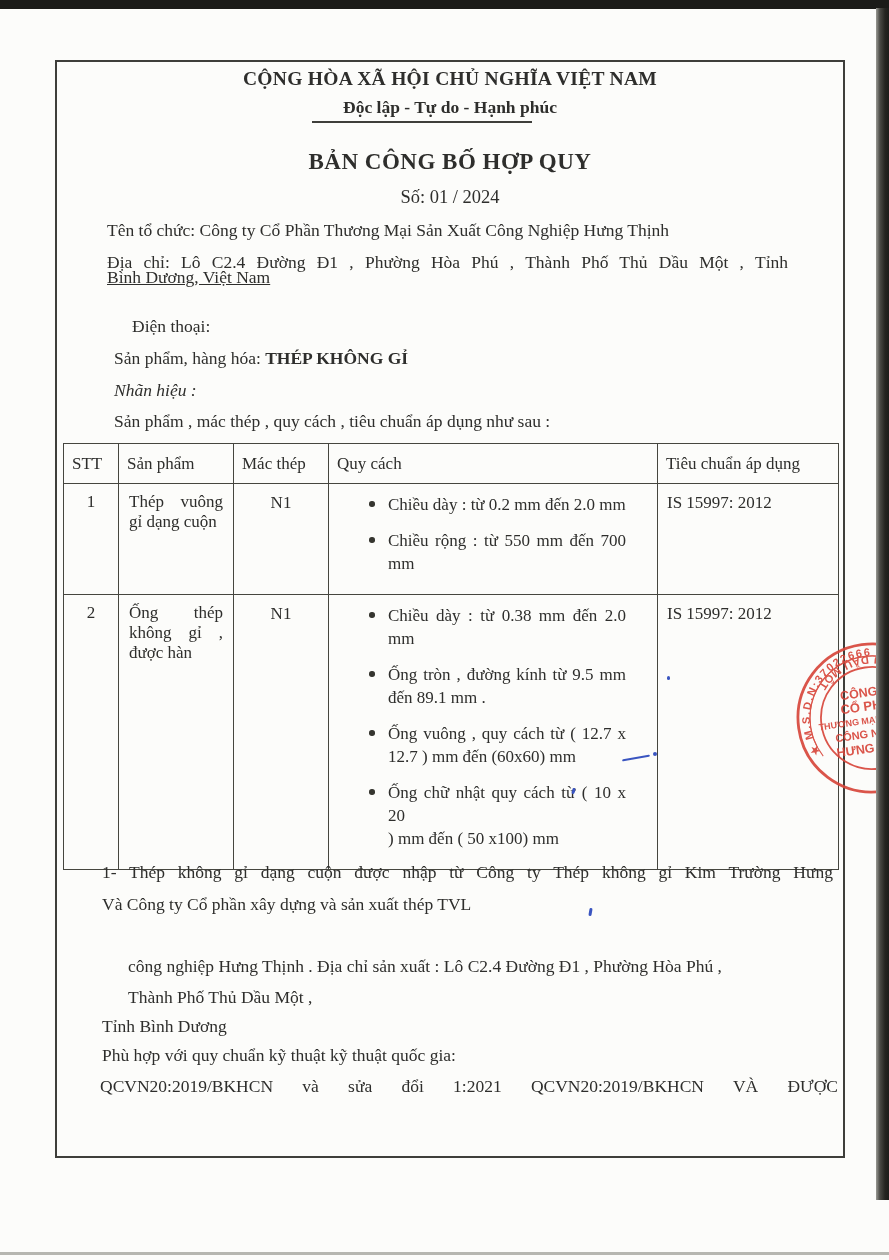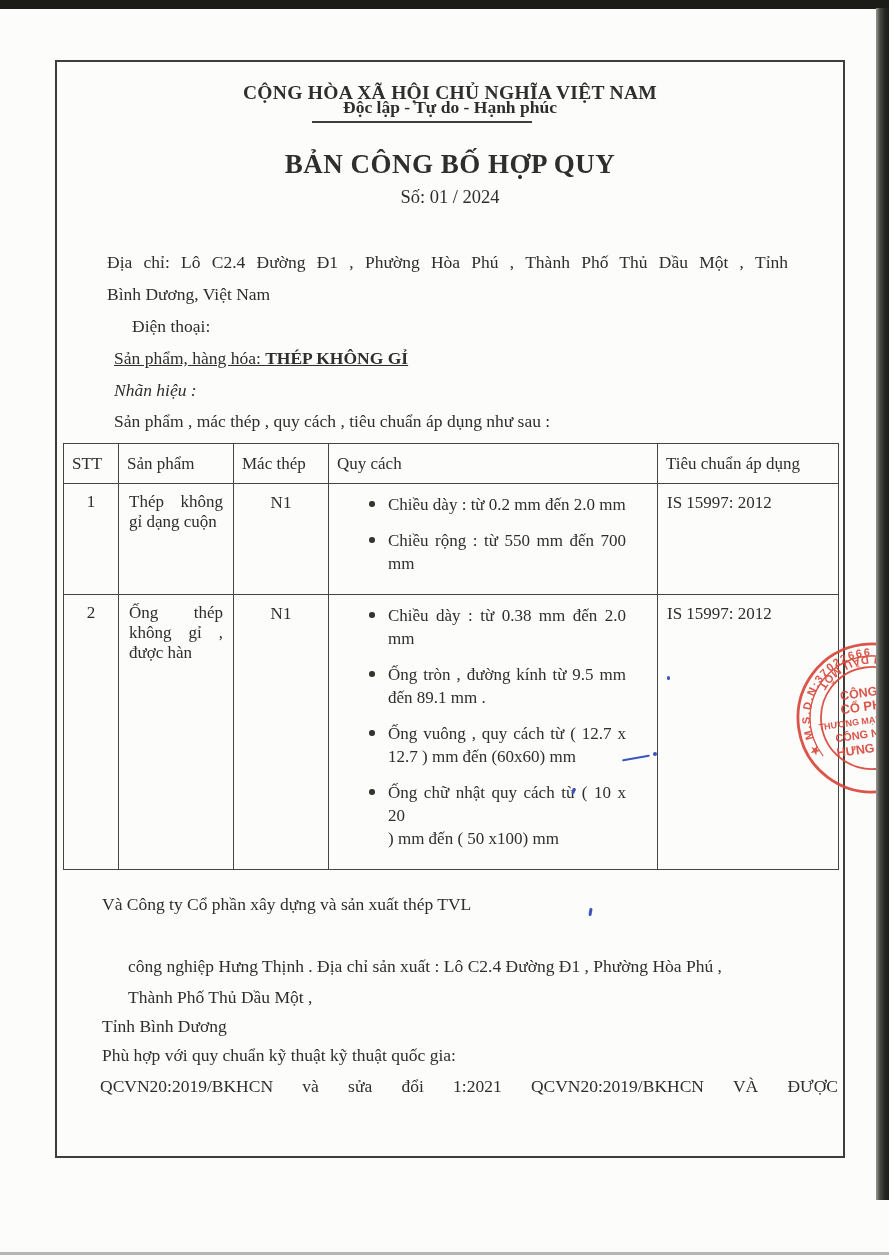--- a/index.html
+++ b/index.html
@@ -16,24 +16,24 @@
     z-index:30;
   }
   .scan-bottomline { position:absolute; left:0; top:1252px; width:889px; height:3px; background:#b6b6b0; }
 
   .frame {
     position:absolute; left:55px; top:60px; width:790px; height:1098px;
     border:2px solid #3e3e3a;
   }
 
   .cline { position:absolute; left:55px; width:790px; text-align:center; white-space:nowrap; }
-  .h1 { top:82px;  font-size:19.5px; font-weight:bold; letter-spacing:.3px; }
+  .h1 { top:68px;  font-size:19.5px; font-weight:bold; letter-spacing:.3px; }
   .h2 { top:97px;  font-size:17.5px; font-weight:bold; }
   .h2-underline { position:absolute; left:312px; top:121px; width:220px; height:2px; background:#3e3e3a; }
-  .title { top:149px; font-size:27px; font-weight:bold; letter-spacing:.5px; }
+  .title { top:149px; font-size:23px; font-weight:bold; letter-spacing:.5px; }
   .docnum { top:187px; font-size:18.5px; }
 
   .line { position:absolute; font-size:17.5px; line-height:23px; white-space:nowrap; }
   .stretch { white-space:normal; text-align:justify; text-align-last:justify; overflow:hidden; max-height:24px; }
 
   table.spec {
     position:absolute; left:63px; top:443px; width:775px;
     border-collapse:collapse; table-layout:fixed;
     font-size:17px;
   }
@@ -79,24 +79,25 @@
   <div class="scan-topbar"></div>
 
   <div class="frame"></div>
 
   <div class="cline h1">CỘNG HÒA XÃ HỘI CHỦ NGHĨA VIỆT NAM</div>
   <div class="cline h2">Độc lập - Tự do - Hạnh phúc</div>
   <div class="h2-underline"></div>
   <div class="cline title">BẢN CÔNG BỐ HỢP QUY</div>
   <div class="cline docnum">Số: 01 / 2024</div>
 
+  <div class="line" style="left:107px; top:219px;">Tên tổ chức: Công ty Cổ Phần Thương Mại Sản Xuất Công Nghiệp Hưng Thịnh</div>
   <div class="line stretch" style="left:107px; top:251px; width:681px;">Địa chỉ: Lô C2.4 Đường Đ1 , Phường Hòa Phú , Thành Phố Thủ Dầu Một , Tỉnh</div>
-  <div class="line" style="left:107px; top:283px;">Bình Dương, Việt Nam</div>
+  <div class="line" style="left:107px; top:266px;text-decoration:underline;">Bình Dương, Việt Nam</div>
   <div class="line" style="left:107px; top:315px;margin-left:25px;">Điện thoại:</div>
-  <div class="line" style="left:114px; top:347px;text-decoration:underline;"><span>Sản phẩm, hàng hóa: </span><b>THÉP KHÔNG GỈ</b></div>
+  <div class="line" style="left:114px; top:347px;"><span>Sản phẩm, hàng hóa: </span><b>THÉP KHÔNG GỈ</b></div>
   <div class="line" style="left:114px; top:379px;font-style:italic;">Nhãn hiệu :</div>
   <div class="line" style="left:114px; top:410px;">Sản phẩm , mác thép , quy cách , tiêu chuẩn áp dụng như sau :</div>
 
   <table class="spec">
     <colgroup>
       <col style="width:55px">
         <col style="width:115px">
         <col style="width:95px">
         <col style="width:329px">
         <col style="width:181px">
@@ -105,21 +106,21 @@
         <tr>
       <th class="c-stt">STT</th>
       <th>Sản phẩm</th>
       <th>Mác thép</th>
       <th>Quy cách</th>
       <th>Tiêu chuẩn áp dụng</th>
     </tr>
     <tr class="r1">
       <td class="c-stt">1</td>
       <td class="c-prod">
-        <div class="pl j">Thép không</div>
+        <div class="pl j">Thép vuông</div>
         <div class="pl">gỉ dạng cuộn</div>
       </td>
       <td class="c-mark">N1</td>
       <td class="c-qc">
         <div class="bullets">
           <div class="bullet">
             <div class="bl">Chiều dày : từ 0.2 mm đến 2.0 mm</div>
           </div>
           <div class="bullet">
             <div class="bl j">Chiều rộng : từ 550 mm đến 700</div>
@@ -155,20 +156,21 @@
             <div class="bl j">Ống chữ nhật quy cách từ ( 10 x 20</div>
             <div class="bl">) mm đến ( 50 x100) mm</div>
           </div>
         </div>
       </td>
       <td class="c-std">IS 15997: 2012</td>
     </tr>
   </tbody>
     </table>
 
+  <div class="line stretch" style="left:102px; top:861px; width:731px;">1-  Thép không gỉ dạng cuộn được nhập từ Công ty Thép không gỉ Kim Trường Hưng</div>
   <div class="line" style="left:102px; top:893px;">Và Công ty Cổ phần xây dựng và sản xuất thép TVL</div>
   <div class="line" style="left:128px; top:955px;">công nghiệp Hưng Thịnh . Địa chỉ sản xuất : Lô C2.4 Đường Đ1 , Phường Hòa Phú ,</div>
   <div class="line" style="left:128px; top:986px;">Thành Phố Thủ Dầu Một ,</div>
   <div class="line" style="left:102px; top:1015px;">Tỉnh Bình Dương</div>
   <div class="line" style="left:102px; top:1044px;">Phù hợp với quy chuẩn kỹ thuật kỹ thuật quốc gia:</div>
   <div class="line stretch" style="left:100px; top:1075px; width:738px;">QCVN20:2019/BKHCN và sửa đổi 1:2021 QCVN20:2019/BKHCN VÀ ĐƯỢC</div>
 
   <svg class="stamp-svg" viewBox="0 0 210 205" xmlns="http://www.w3.org/2000/svg">
     <g transform="rotate(-8 112 100)" fill="none" stroke="#d8473c">
       <circle cx="112" cy="100" r="74" stroke-width="2.8"></circle>

